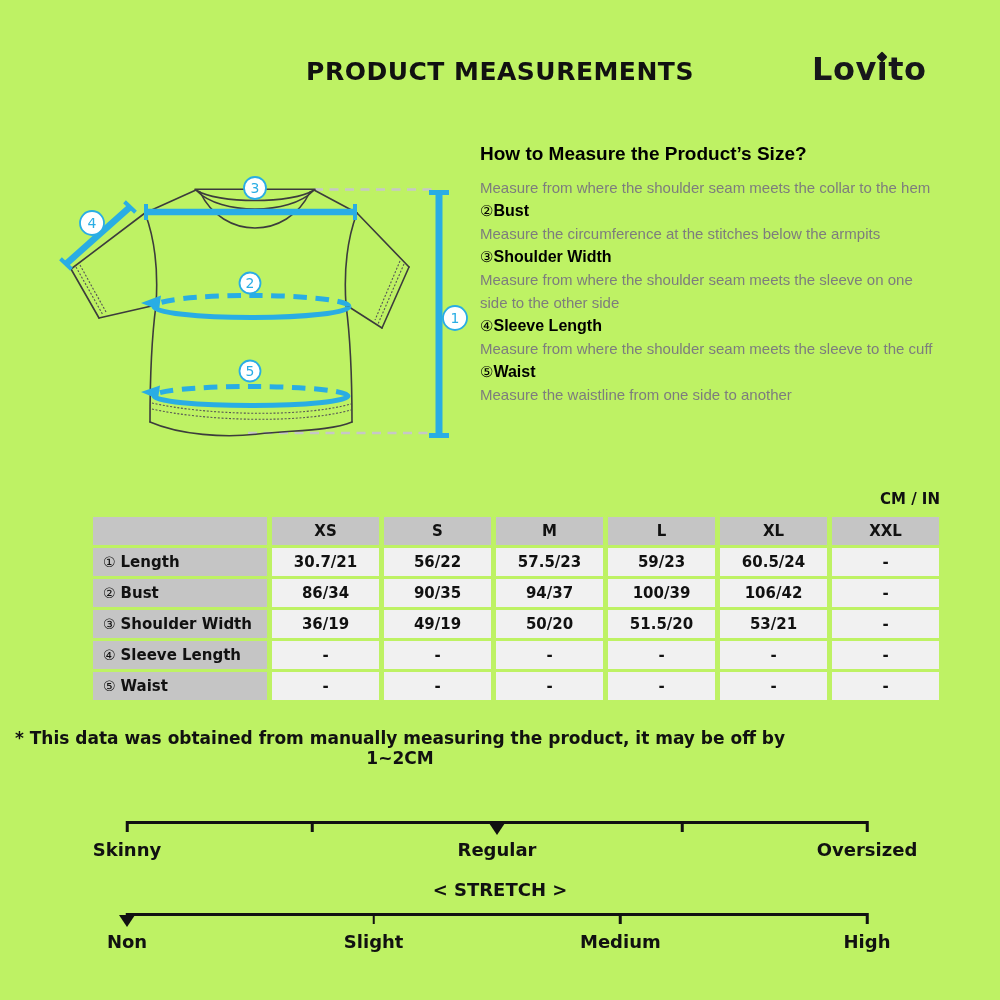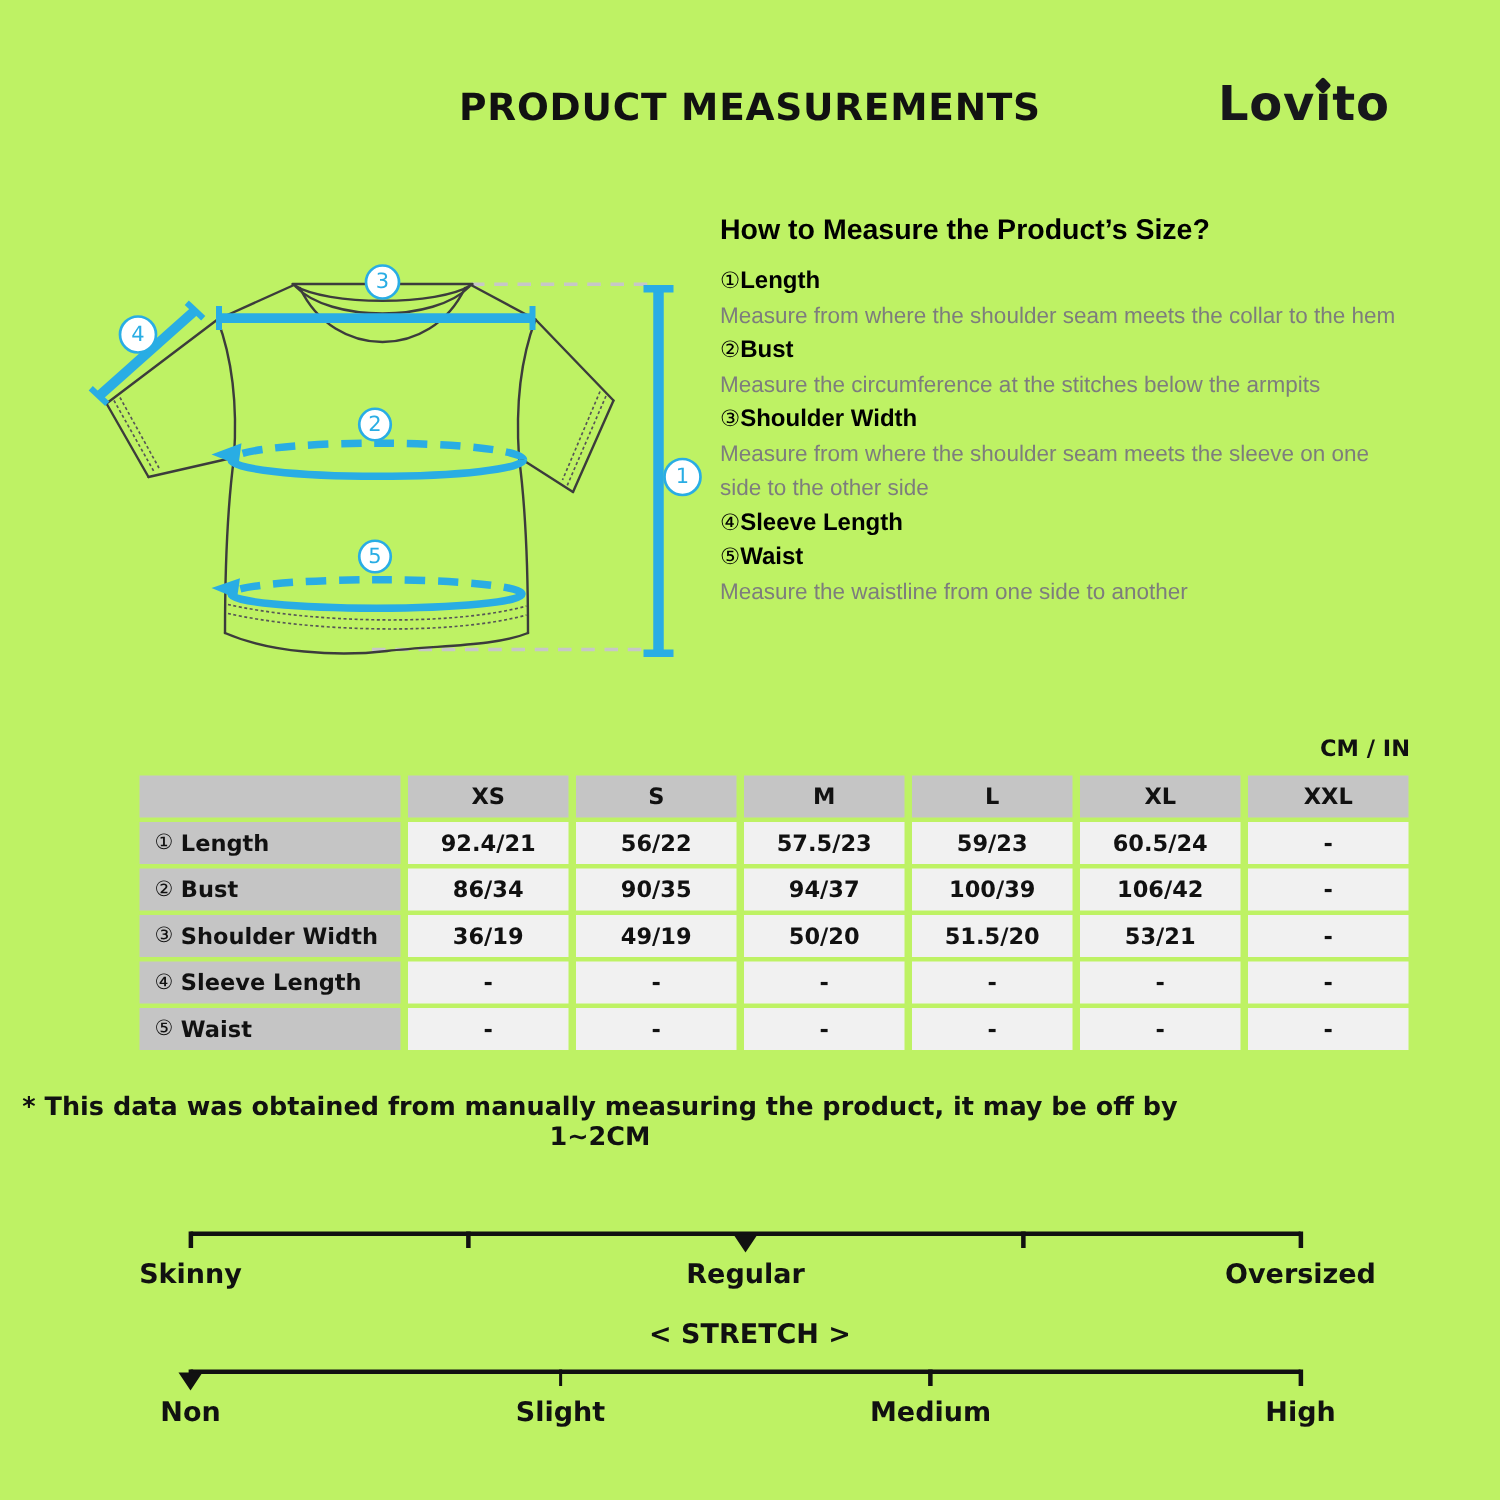--- a/index.html
+++ b/index.html
@@ -143,33 +143,33 @@
       <g>
         <circle cx="250" cy="371" r="10.5" fill="#fff" stroke="#29ADE4" stroke-width="1.8"></circle>
         <text x="250" y="371" dominant-baseline="central">5</text>
       </g>
     </g>
   </svg>
 
   <div id="howto">
     <h2>How to Measure the Product’s Size?</h2>
     <div class="item">
-      <div class="item-label"><span class="cnum">①</span><span>Length</span></div>
       <div class="item-desc">Measure from where the shoulder seam meets the collar to the hem</div>
     </div>
     <div class="item">
       <div class="item-label"><span class="cnum">②</span><span>Bust</span></div>
       <div class="item-desc">Measure the circumference at the stitches below the armpits</div>
     </div>
     <div class="item">
       <div class="item-label"><span class="cnum">③</span><span>Shoulder Width</span></div>
       <div class="item-desc">Measure from where the shoulder seam meets the sleeve on one side to the other side</div>
     </div>
     <div class="item">
       <div class="item-label"><span class="cnum">④</span><span>Sleeve Length</span></div>
+      <div class="item-desc">Measure from where the shoulder seam meets the sleeve to the cuff</div>
     </div>
     <div class="item">
       <div class="item-label"><span class="cnum">⑤</span><span>Waist</span></div>
       <div class="item-desc">Measure the waistline from one side to another</div>
     </div>
   </div>
 
   <div id="units" class="geo">CM / IN</div>
 
   <div id="size-table" class="geo">
@@ -178,21 +178,21 @@
     <div class="cell hcell">S</div>
     <div class="cell hcell">M</div>
     <div class="cell hcell">L</div>
     <div class="cell hcell">XL</div>
     <div class="cell hcell">XXL</div>
 
     <div class="cell lcell">
         <span class="cnum">①</span>
         <span>Length</span>
       </div>
-    <div class="cell vcell">92.4/21</div>
+    <div class="cell vcell">30.7/21</div>
     <div class="cell vcell">56/22</div>
     <div class="cell vcell">57.5/23</div>
     <div class="cell vcell">59/23</div>
     <div class="cell vcell">60.5/24</div>
     <div class="cell vcell">-</div>
 
     <div class="cell lcell">
         <span class="cnum">②</span>
         <span>Bust</span>
       </div>

